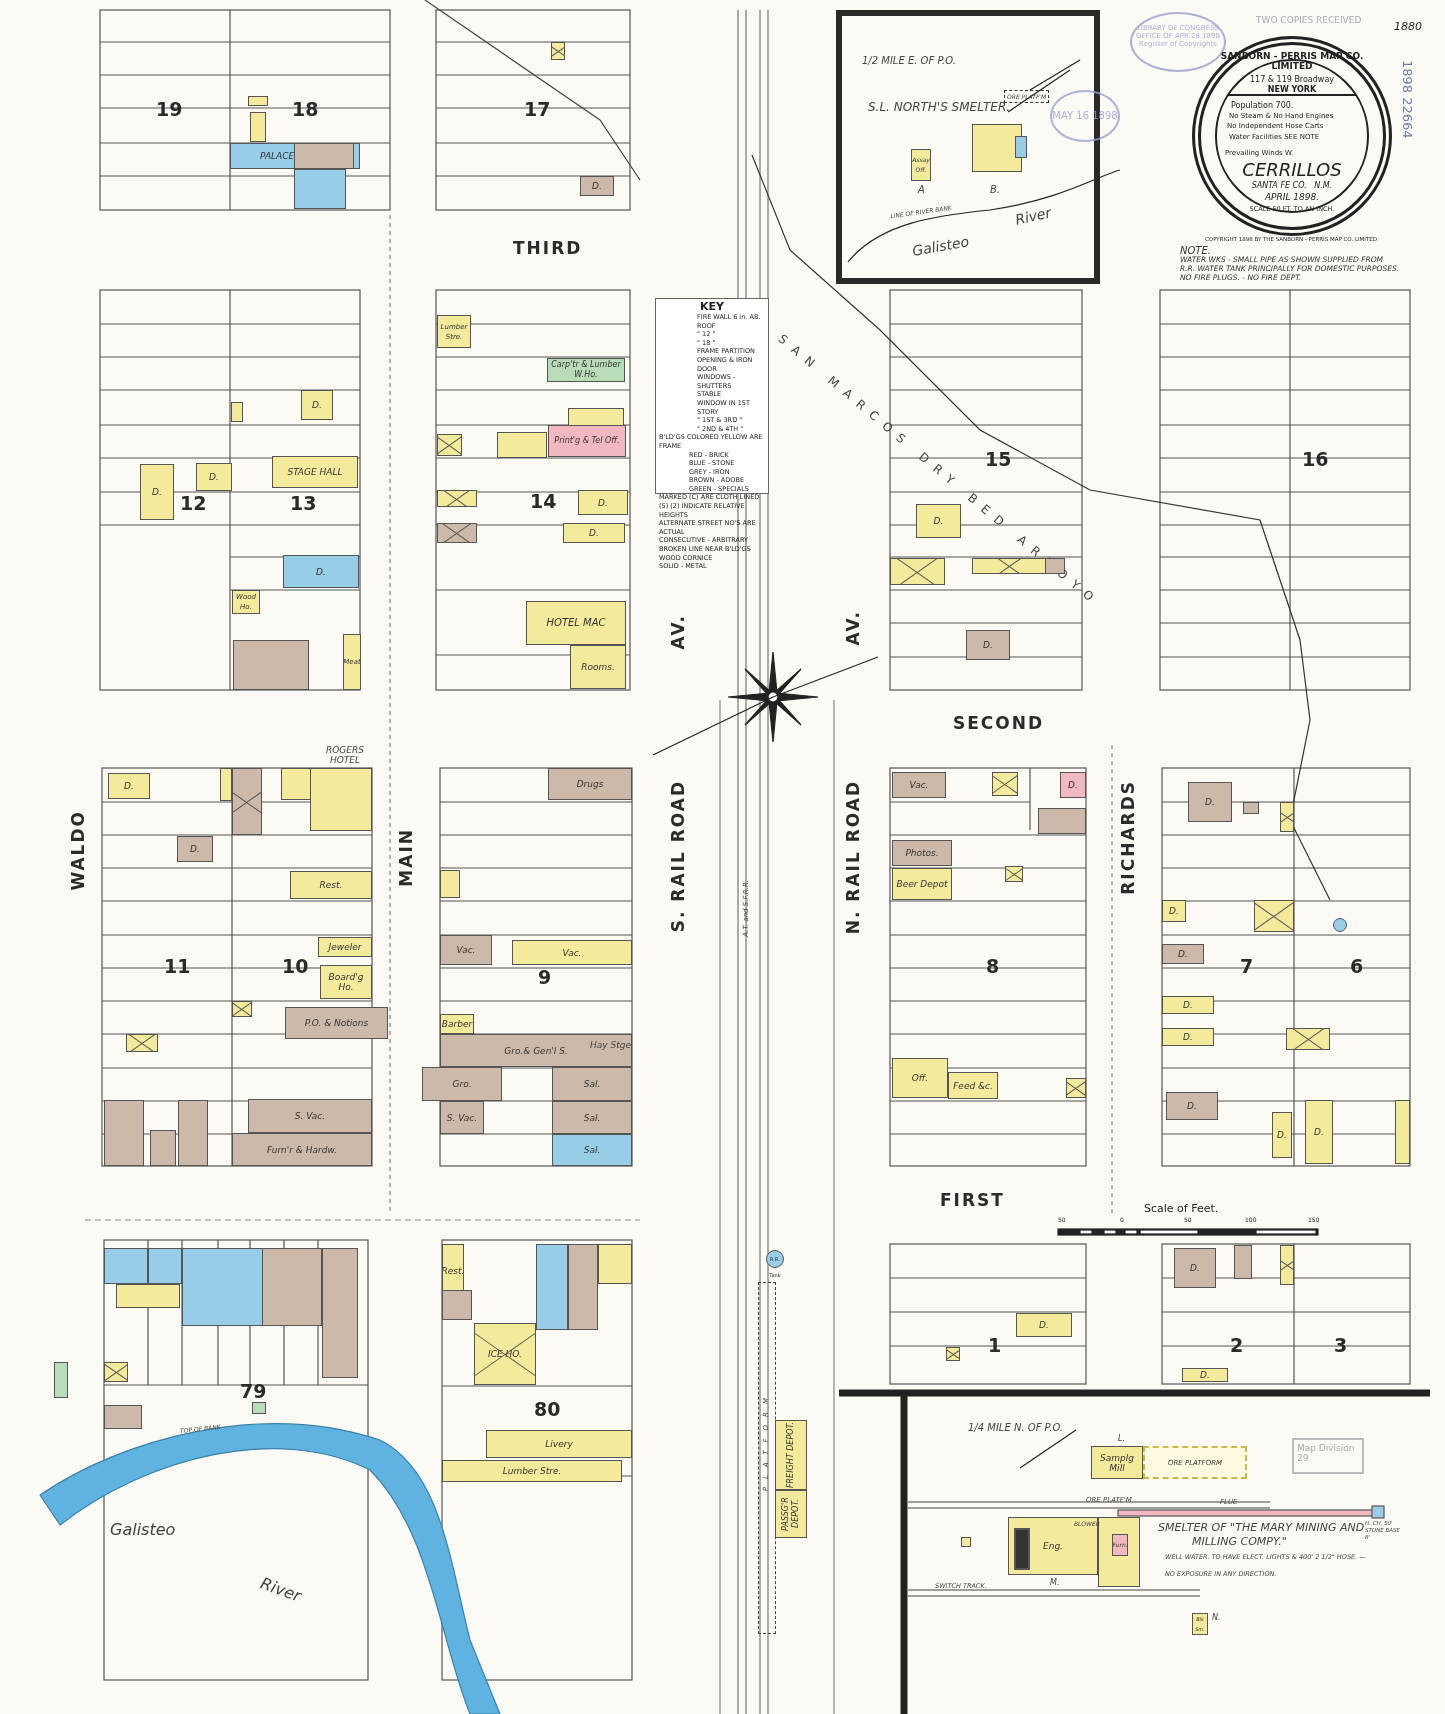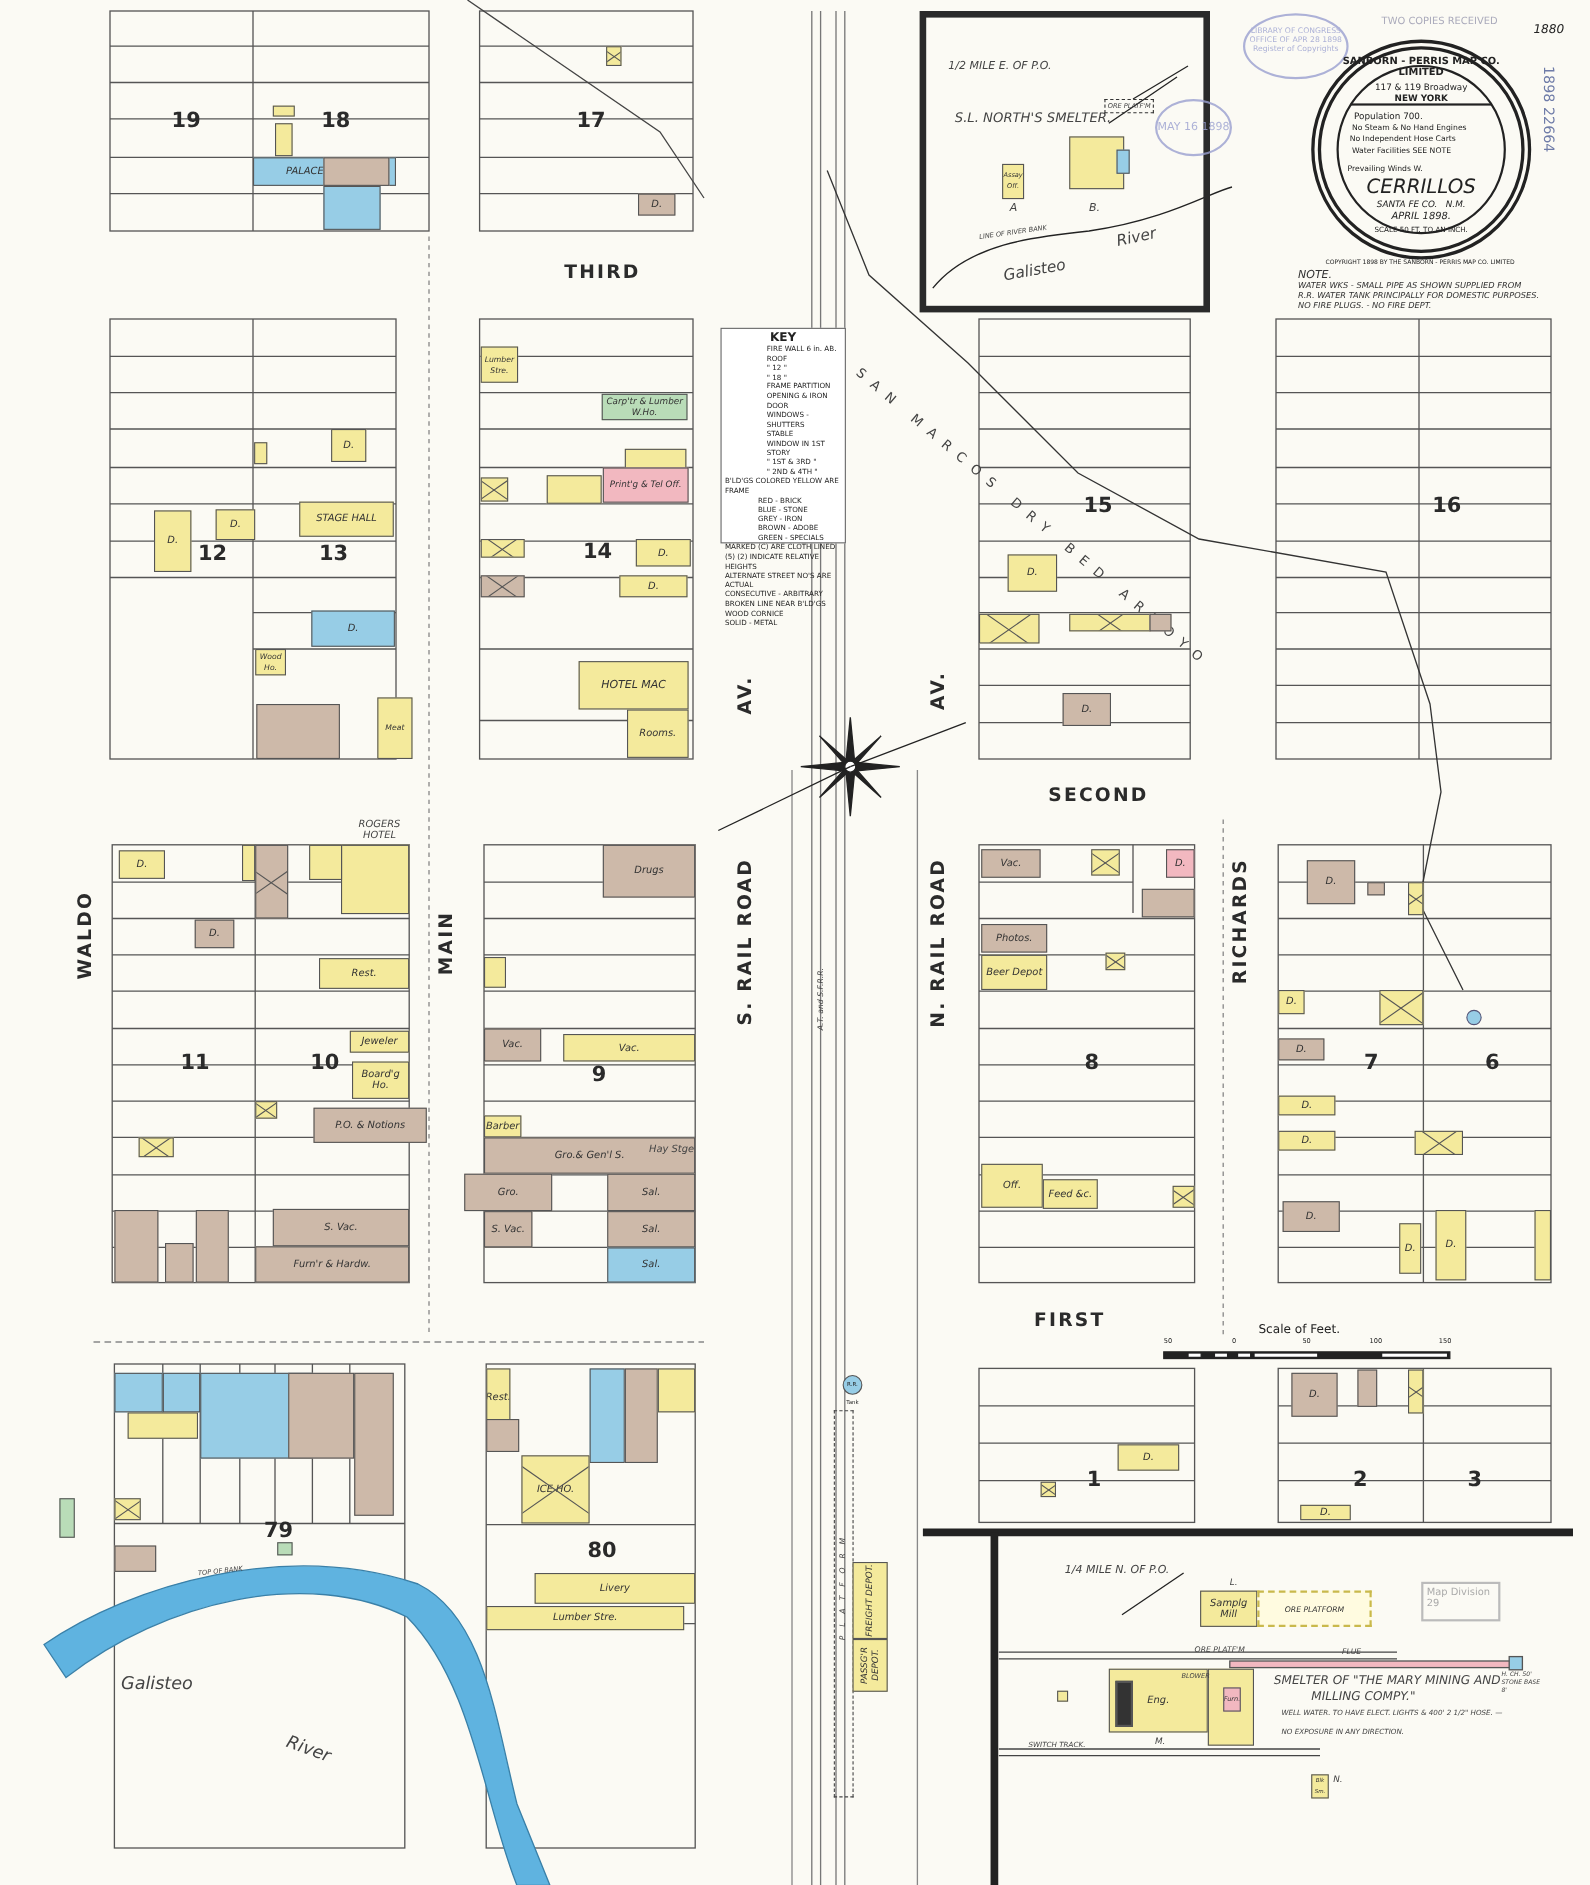--- a/index.html
+++ b/index.html
@@ -381,21 +381,21 @@
       <span>D.</span>
     </div>
   <div class="bld frame" style="left:231px;top:402px;width:12px;height:20px;"></div>
   <div class="bld stone" style="left:283px;top:555px;width:76px;height:33px;">
       <span>D.</span>
     </div>
   <div class="bld frame" style="left:232px;top:590px;width:28px;height:24px;font-size:7px;">
       <span>Wood Ho.</span>
     </div>
   <div class="bld adobe" style="left:233px;top:640px;width:76px;height:50px;"></div>
-  <div class="bld frame" style="left:343px;top:634px;width:32px;height:56px;font-size:7px;">
+  <div class="bld frame" style="left:343px;top:634px;width:18px;height:56px;font-size:7px;">
       <span>Meat</span>
     </div>
 
   <div class="bld frame" style="left:437px;top:315px;width:34px;height:33px;font-size:7px;">
       <span>Lumber Stre.</span>
     </div>
   <div class="bld special" style="left:547px;top:358px;width:78px;height:24px;font-size:8px;">
       <span>Carp'tr &amp; Lumber W.Ho.</span>
     </div>
   <div class="bld frame" style="left:568px;top:408px;width:56px;height:18px;"></div>
@@ -457,21 +457,21 @@
   <div class="bld adobe" style="left:248px;top:1099px;width:124px;height:34px;">
       <span>S. Vac.</span>
     </div>
   <div class="bld adobe" style="left:232px;top:1133px;width:140px;height:33px;">
       <span>Furn'r &amp; Hardw.</span>
     </div>
   <div class="bld adobe" style="left:104px;top:1100px;width:40px;height:66px;"></div>
   <div class="bld adobe" style="left:150px;top:1130px;width:26px;height:36px;"></div>
   <div class="bld adobe" style="left:178px;top:1100px;width:30px;height:66px;"></div>
 
-  <div class="bld adobe" style="left:548px;top:768px;width:84px;height:48px;">
+  <div class="bld adobe" style="left:548px;top:768px;width:84px;height:32px;">
       <span>Drugs</span>
     </div>
   <div class="bld frame" style="left:440px;top:870px;width:20px;height:28px;"></div>
   <div class="bld adobe" style="left:440px;top:935px;width:52px;height:30px;">
       <span>Vac.</span>
     </div>
   <div class="bld frame" style="left:512px;top:940px;width:120px;height:25px;">
       <span>Vac.</span>
     </div>
   <div class="bld frame" style="left:440px;top:1014px;width:34px;height:20px;">

